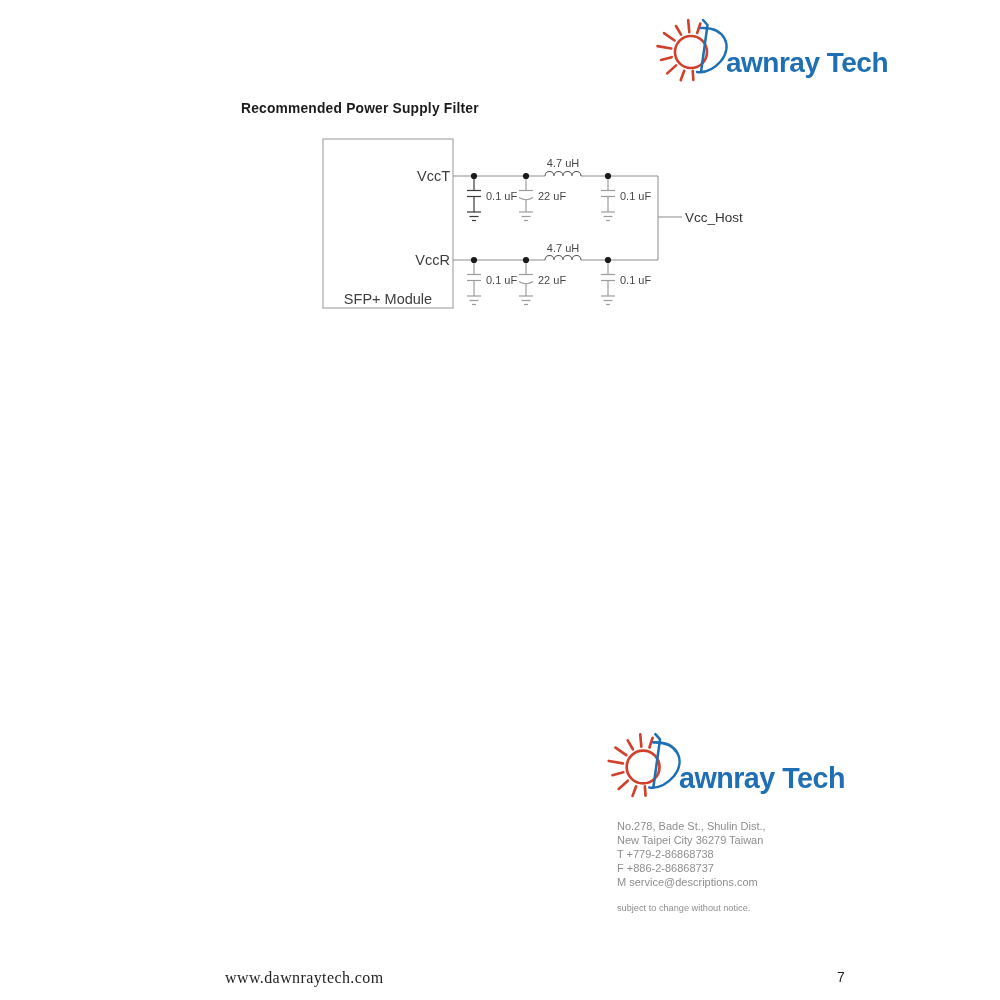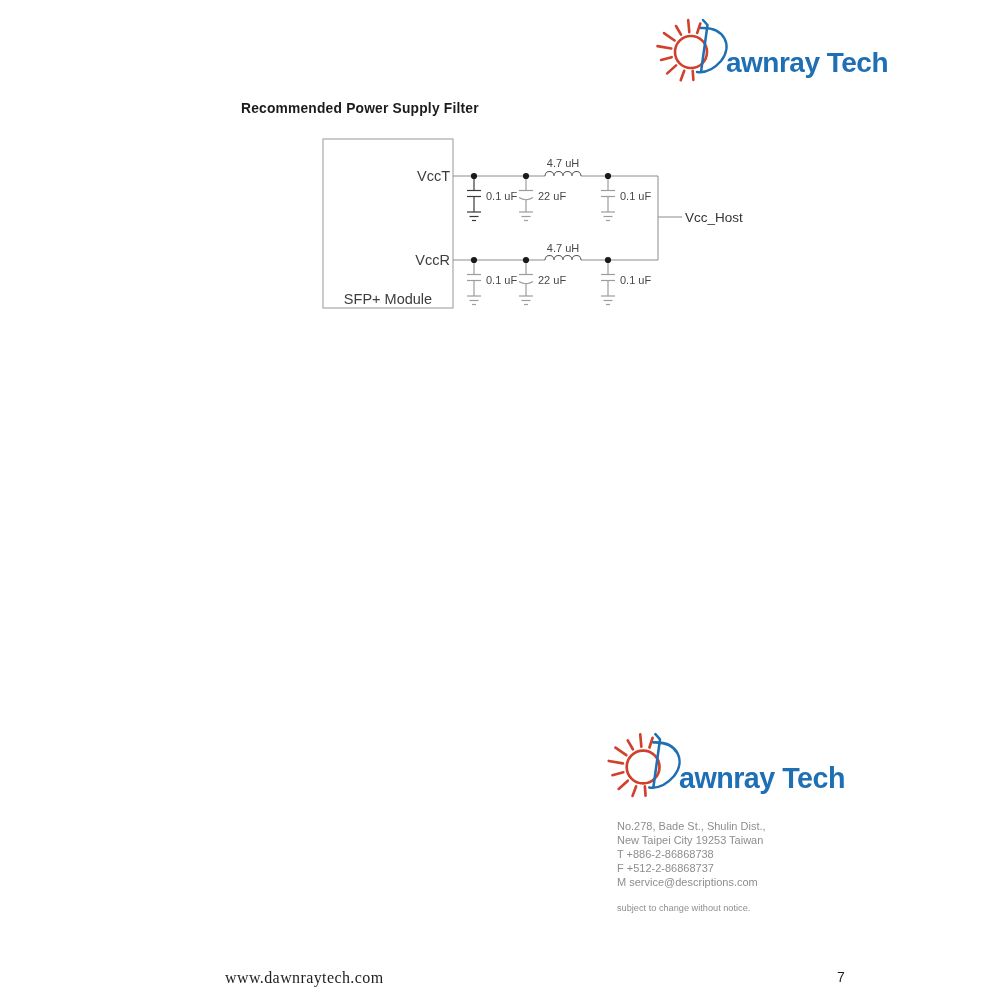--- a/index.html
+++ b/index.html
@@ -178,23 +178,23 @@
     </g>
     <g stroke="#1e6fb4" stroke-width="2.5" fill="none" stroke-linecap="round" stroke-linejoin="round">
       <path d="M56,8 L60.5,13 L54,60"></path>
       <path d="M54,16 C78,15 86,34 74,49 C67,57 58,61 50,60"></path>
     </g>
     <text x="79" y="60" font-size="28" font-weight="bold" fill="#1e6fb4" letter-spacing="-0.5">awnray Tech</text>
   </svg>
 
   <div class="addr">
     <div>No.278, Bade St., Shulin Dist.,</div>
-    <div>New Taipei City 19253 Taiwan</div>
-    <div>T +886-2-86868738</div>
-    <div>F +512-2-86868737</div>
+    <div>New Taipei City 36279 Taiwan</div>
+    <div>T +779-2-86868738</div>
+    <div>F +886-2-86868737</div>
     <div>M service@descriptions.com</div>
   </div>
 
   <div class="copyr">
     <div>subject to change without notice.</div>
   </div>
 
   <div class="site">www.dawnraytech.com</div>
   <div class="pageno">7</div>
 

